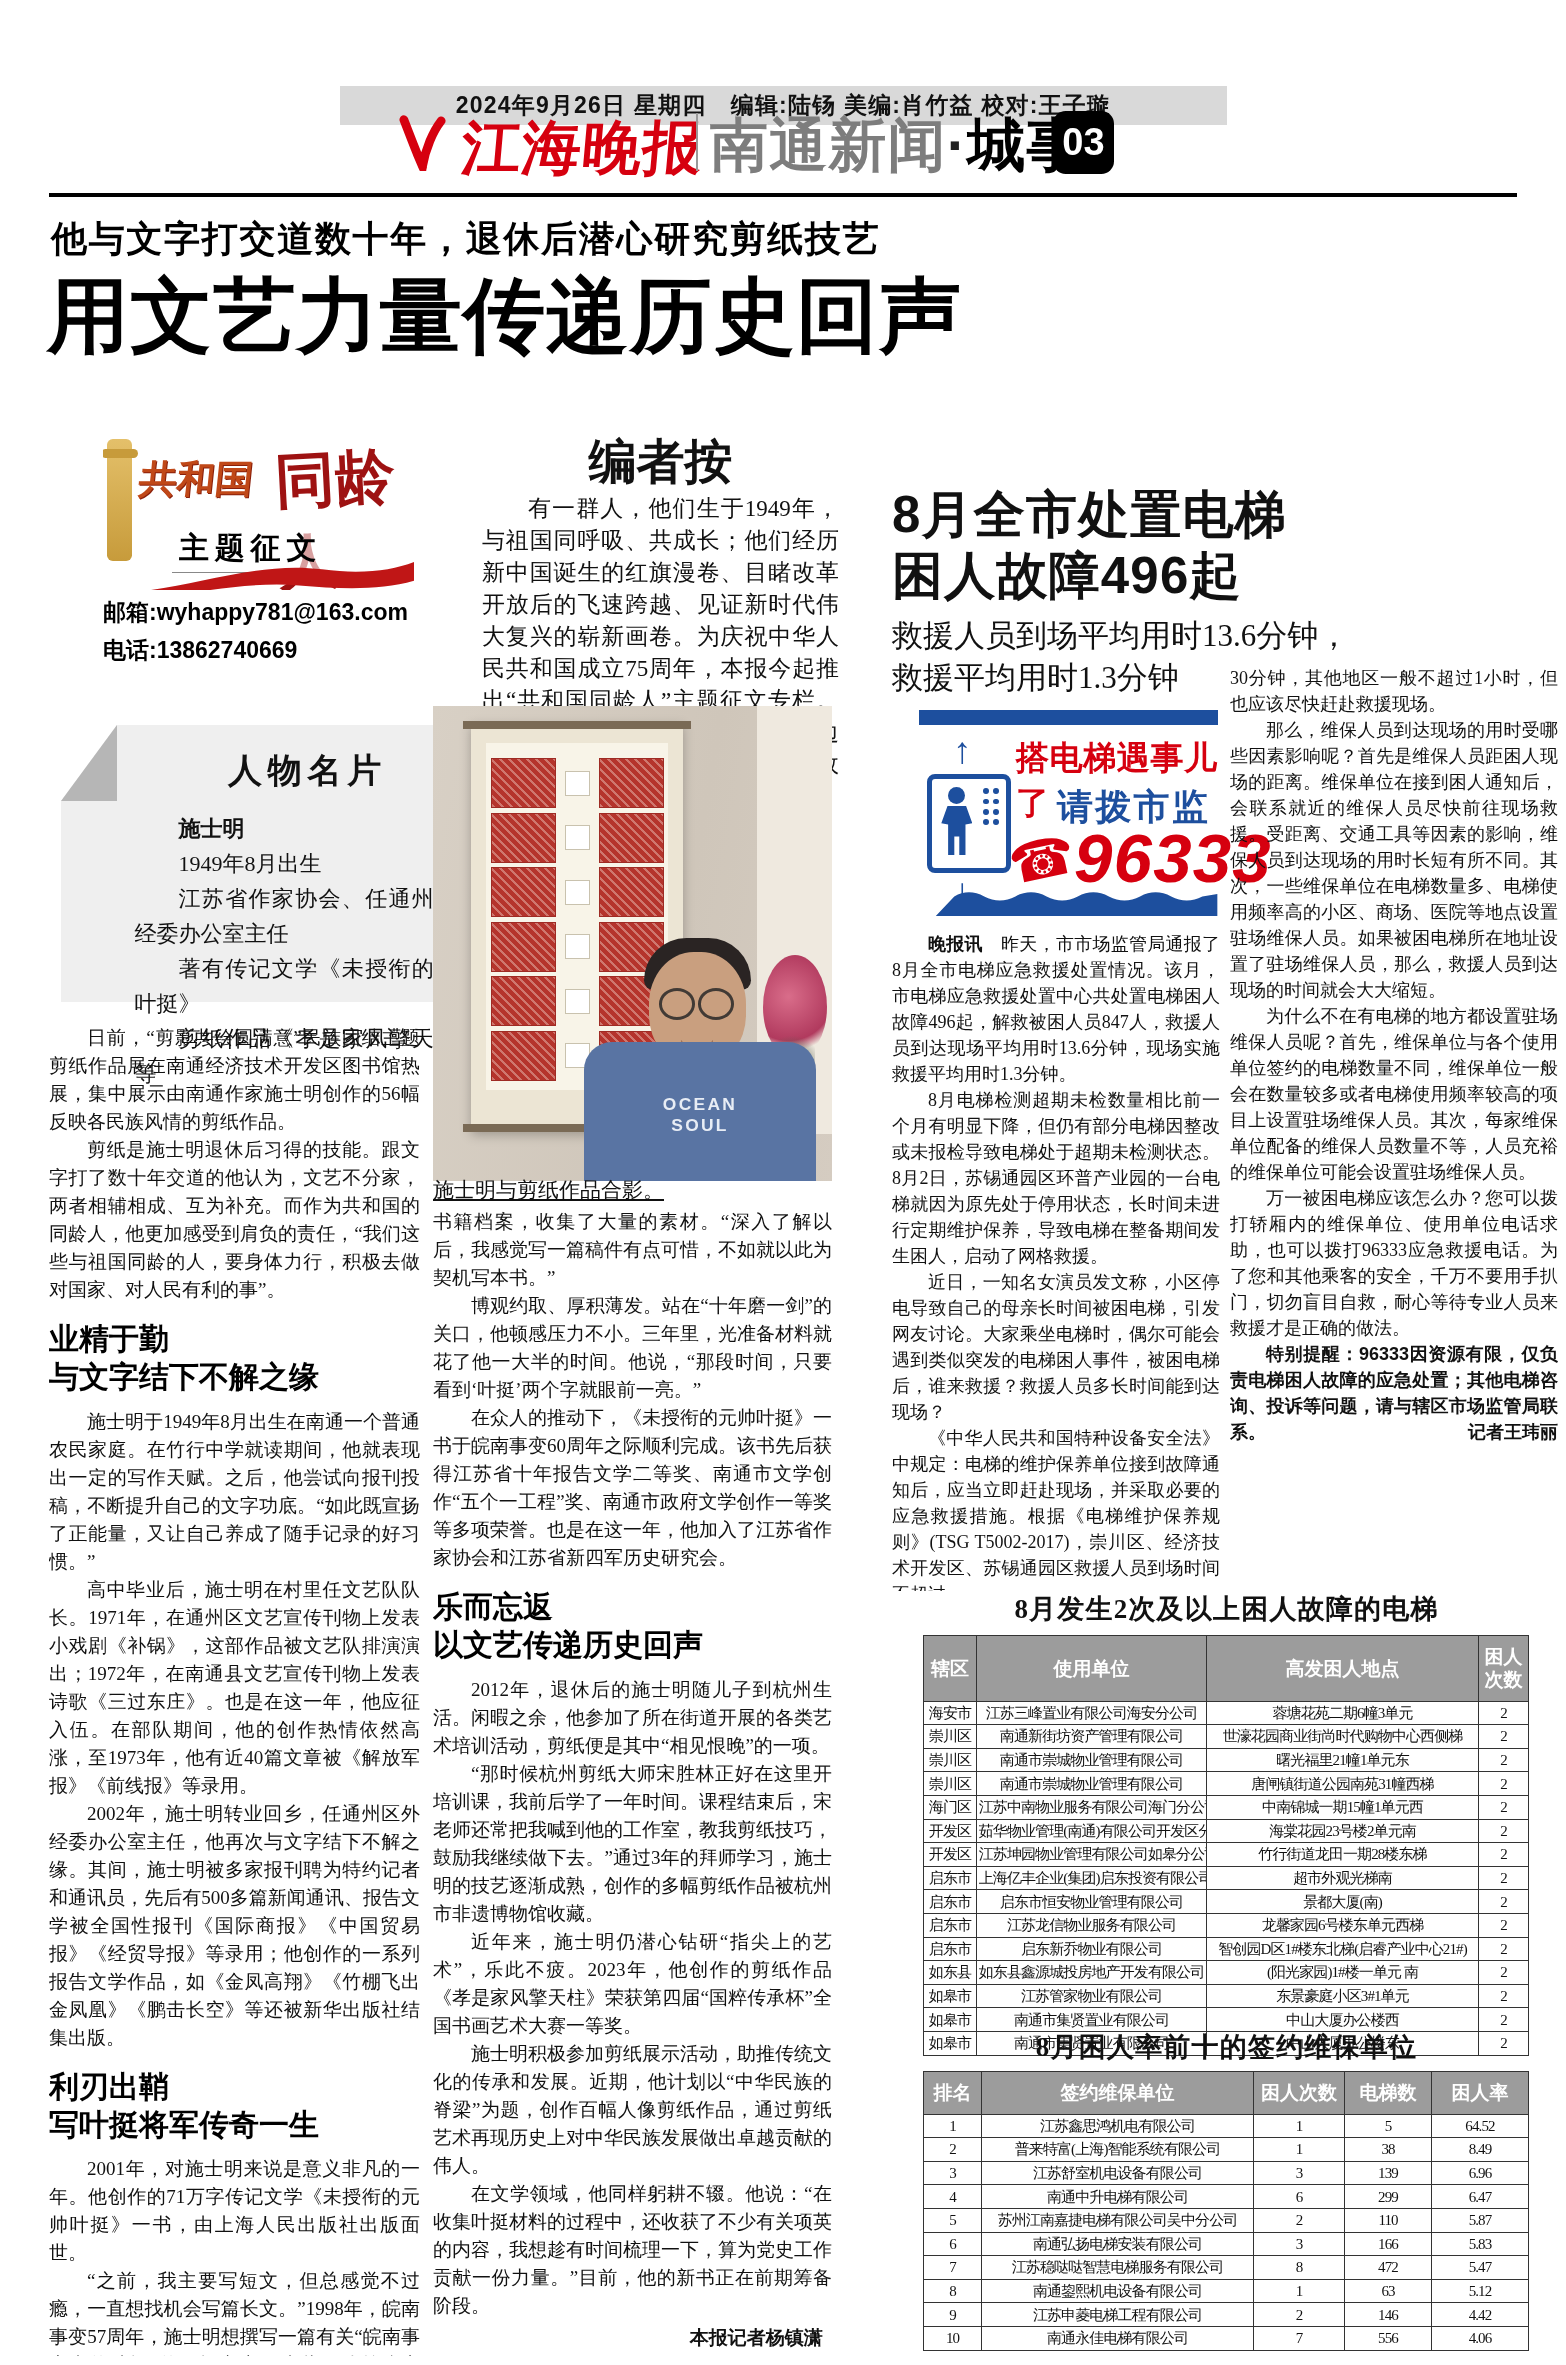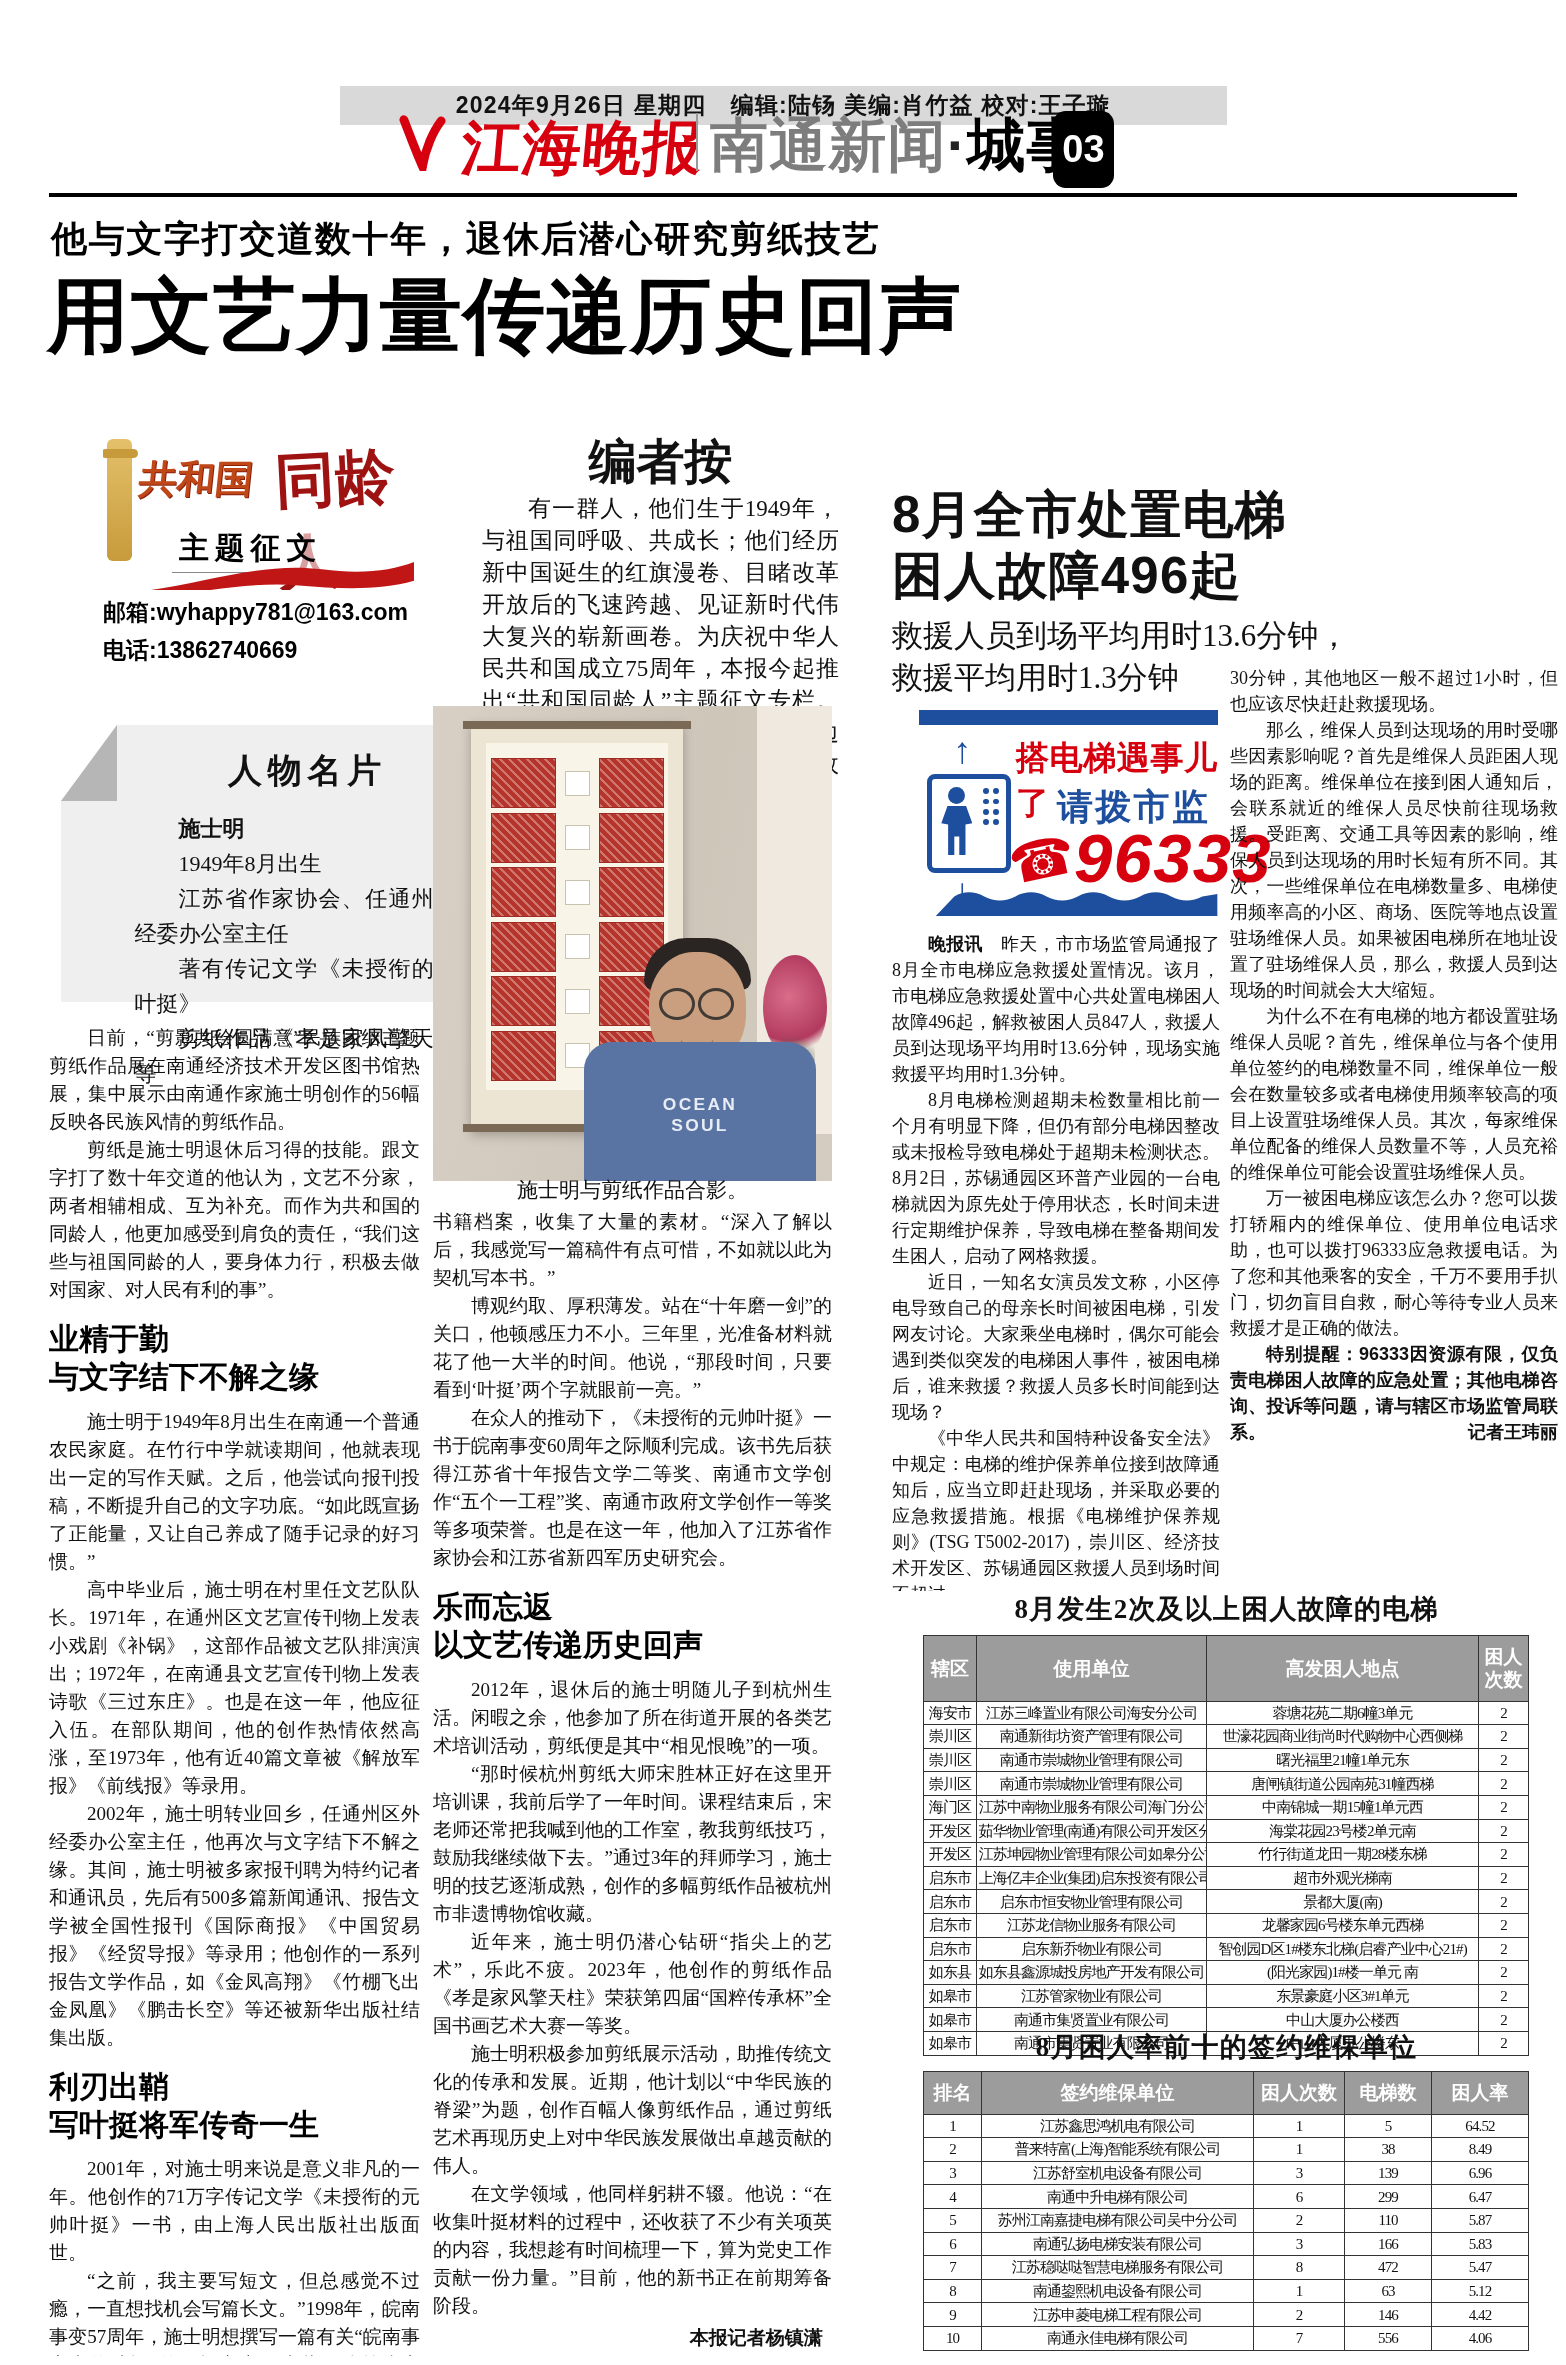--- a/index.html
+++ b/index.html
@@ -9,21 +9,21 @@
   
   .topbar{position:absolute;left:340px;top:86px;width:887px;height:39px;background:#d9d9d9;
     display:flex;align-items:center;justify-content:center;
     font-family:"Liberation Sans",sans-serif;font-weight:700;font-size:23px;letter-spacing:1.2px;color:#111;}
   .logo-swoosh{position:absolute;left:398px;top:115px;width:56px;height:56px;}
   .paper-name{position:absolute;left:462px;top:109px;font-size:59px;font-weight:900;color:#d6000f;
     font-family:"Liberation Serif",serif;transform:skewX(-5deg);letter-spacing:1.2px;}
   .mast-divider{position:absolute;left:696px;top:113px;width:2.3px;height:58px;background:#9a9a9a;}
   .section-title{position:absolute;left:710px;top:107px;font-size:58px;font-weight:900;font-family:"Liberation Sans",sans-serif;letter-spacing:1.2px;}
   .section-title .g{color:#7d7d7d;} .section-title .d{color:#222;} .section-title .b{color:#000;}
-  .page-badge{position:absolute;left:1053px;top:111px;width:61px;height:77px;background:#000;color:#fff;border-radius:12.7px;
+  .page-badge{position:absolute;left:1053px;top:111px;width:61px;height:63px;background:#000;color:#fff;border-radius:12.7px;
     display:flex;align-items:center;justify-content:center;font-family:"Liberation Sans",sans-serif;font-weight:700;font-size:38px;}
   .rule{position:absolute;left:49px;top:193px;width:1468px;height:4px;background:#000;}
 
   
   .kicker{position:absolute;left:51px;top:215px;font-family:"Liberation Sans",sans-serif;font-weight:700;font-size:36px;letter-spacing:1.7px;color:#000;}
   .headline{position:absolute;left:47px;top:262px;font-family:"Liberation Sans",sans-serif;font-weight:900;font-size:82px;letter-spacing:1.2px;color:#000;}
 
   
   .ed-logo{position:absolute;left:103px;top:433px;width:343px;height:243px;}
   .ed-art{position:relative;width:100%;height:157px;overflow:hidden;}
@@ -73,21 +73,21 @@
   .tile{background:#b5342c;background-image:repeating-linear-gradient(45deg,rgba(255,245,235,.35) 0 2.3px,transparent 2.3px 6.4px);border:1.2px solid #9e2b24;}
   .gtile{align-self:center;justify-self:center;width:23px;height:23px;background:#fff;border:1.2px solid #c9c2ae;display:flex;align-items:center;justify-content:center;font-size:15px;color:#444;}
   .person-shirt{position:absolute;right:16px;bottom:0;width:232px;height:139px;background:#5974a3;border-radius:28px 28px 0 0;}
   .shirt-text{position:absolute;left:50%;top:52px;transform:translateX(-50%);color:#e8edf5;font-family:"Liberation Sans",sans-serif;font-weight:700;font-size:17.4px;letter-spacing:2.3px;text-align:center;line-height:21px;}
   .person-head{position:absolute;right:86px;bottom:116px;width:97px;height:113px;background:#c99f7f;border-radius:46% 46% 44% 44%;}
   .person-hair{position:absolute;right:81px;bottom:191px;width:107px;height:52px;background:#2a2423;border-radius:52px 52px 11.6px 11.6px;}
   .glasses{position:absolute;left:10.4px;top:36px;width:75px;height:25.5px;}
   .glasses span{position:absolute;width:30px;height:25.5px;border:3.5px solid #413a35;border-radius:50%;}
   .glasses .l{left:0;} .glasses .r{right:0;}
   .smile{position:absolute;left:32px;top:79px;width:32px;height:14px;border-bottom:3.5px solid #7d4b33;border-radius:0 0 50% 50%;}
-  .photo-caption{position:absolute;left:433px;top:1176px;width:399px;text-align:center;font-size:21px;font-family:"Liberation Serif",serif;}
+  .photo-caption{position:absolute;left:433px;top:1176px;width:399px;text-align:left;font-size:21px;font-family:"Liberation Serif",serif;text-decoration:underline;}
 
   
   .elv-headline{position:absolute;left:892px;top:484px;font-family:"Liberation Sans",sans-serif;font-weight:900;font-size:51px;line-height:61px;letter-spacing:1.2px;}
   .elv-subtitle{position:absolute;left:892px;top:615px;font-size:31px;line-height:42px;font-family:"Liberation Serif",serif;}
   .elv-col1{left:892px;top:931px;width:328px;height:660px;font-size:18px;line-height:26px;}
   .elv-col2{left:1230px;top:665px;width:328px;height:907px;font-size:18px;line-height:26px;}
 
   
   .elv-graphic{position:absolute;left:919px;top:710px;width:299px;height:206px;background:#fff;}
   .g-top{position:absolute;left:0;top:0;width:100%;height:15px;background:#1d4f9e;}

